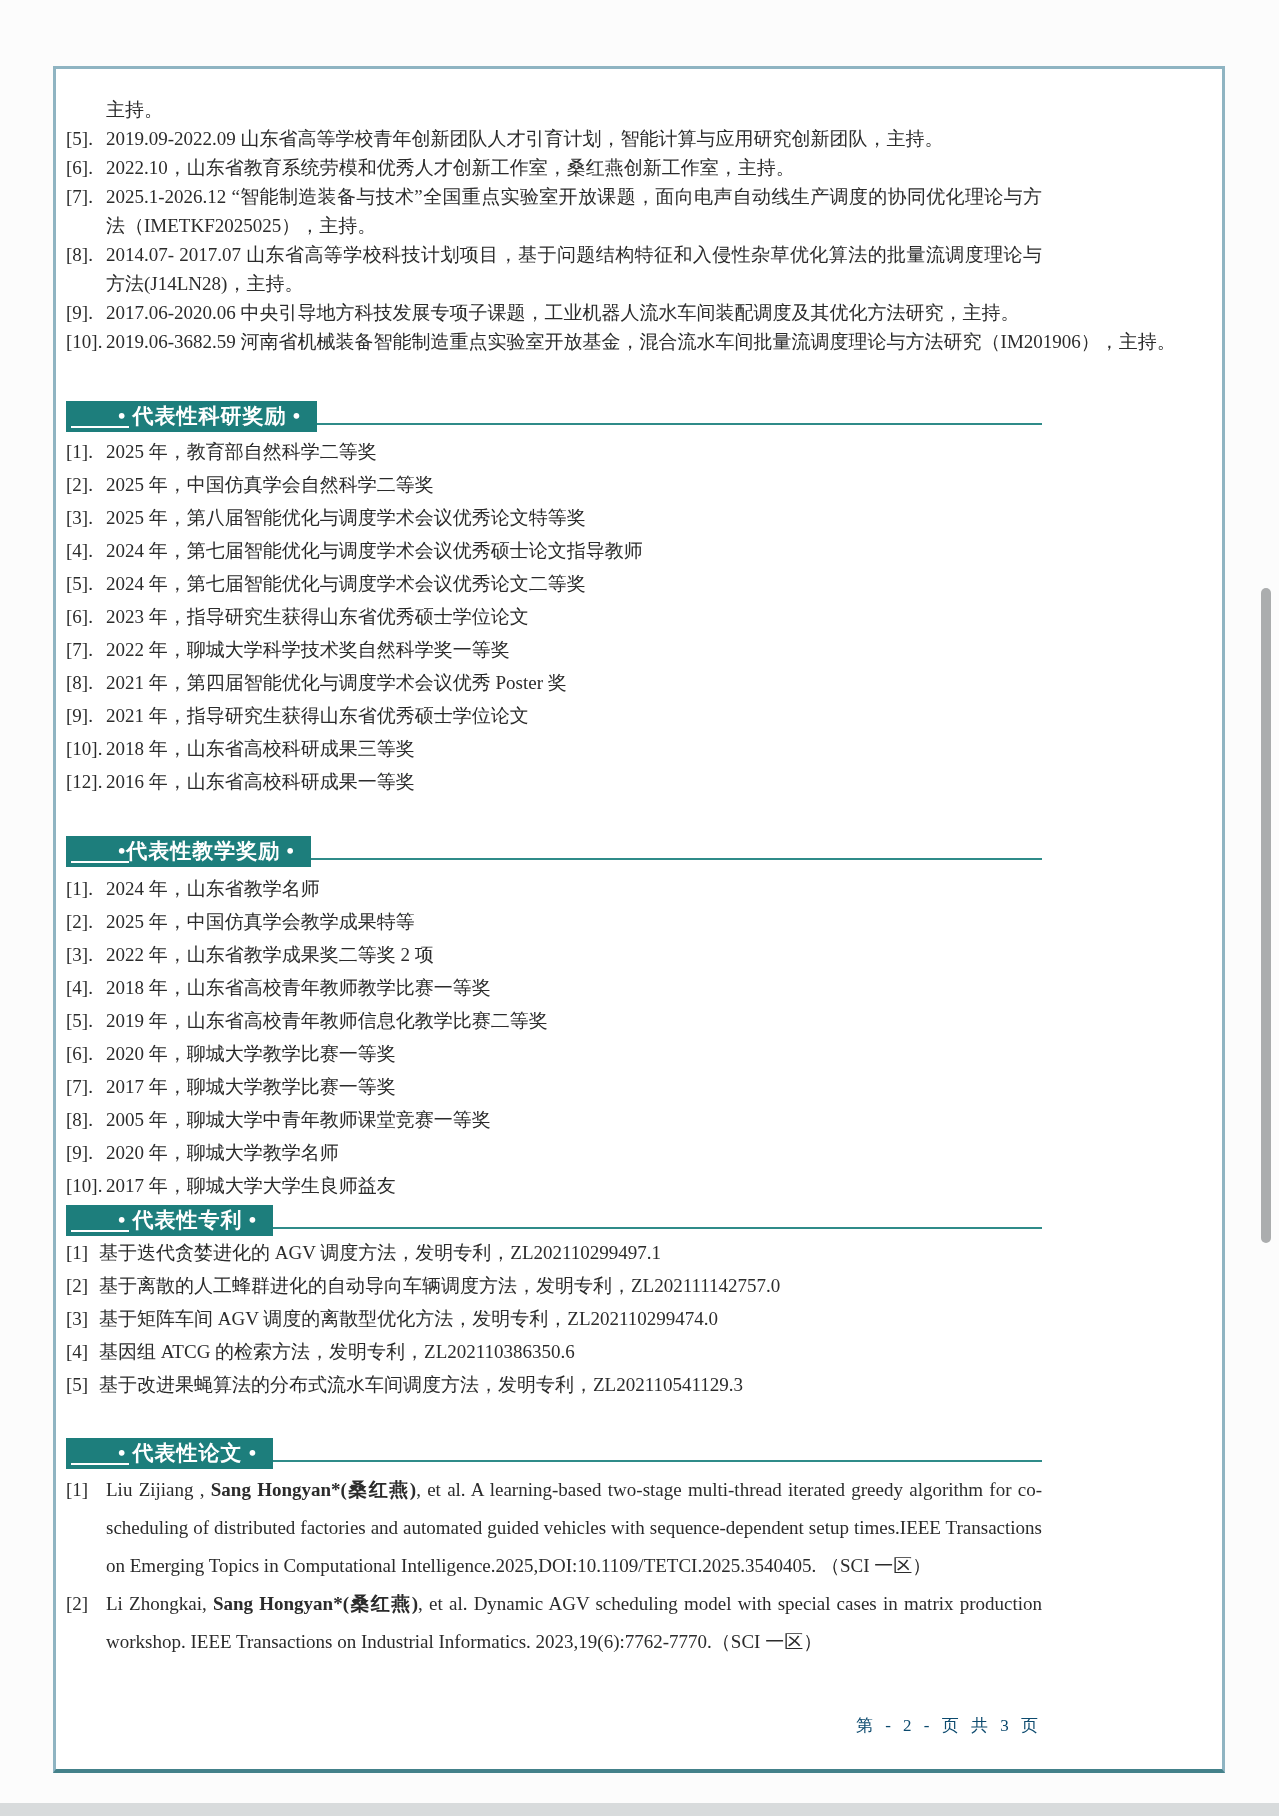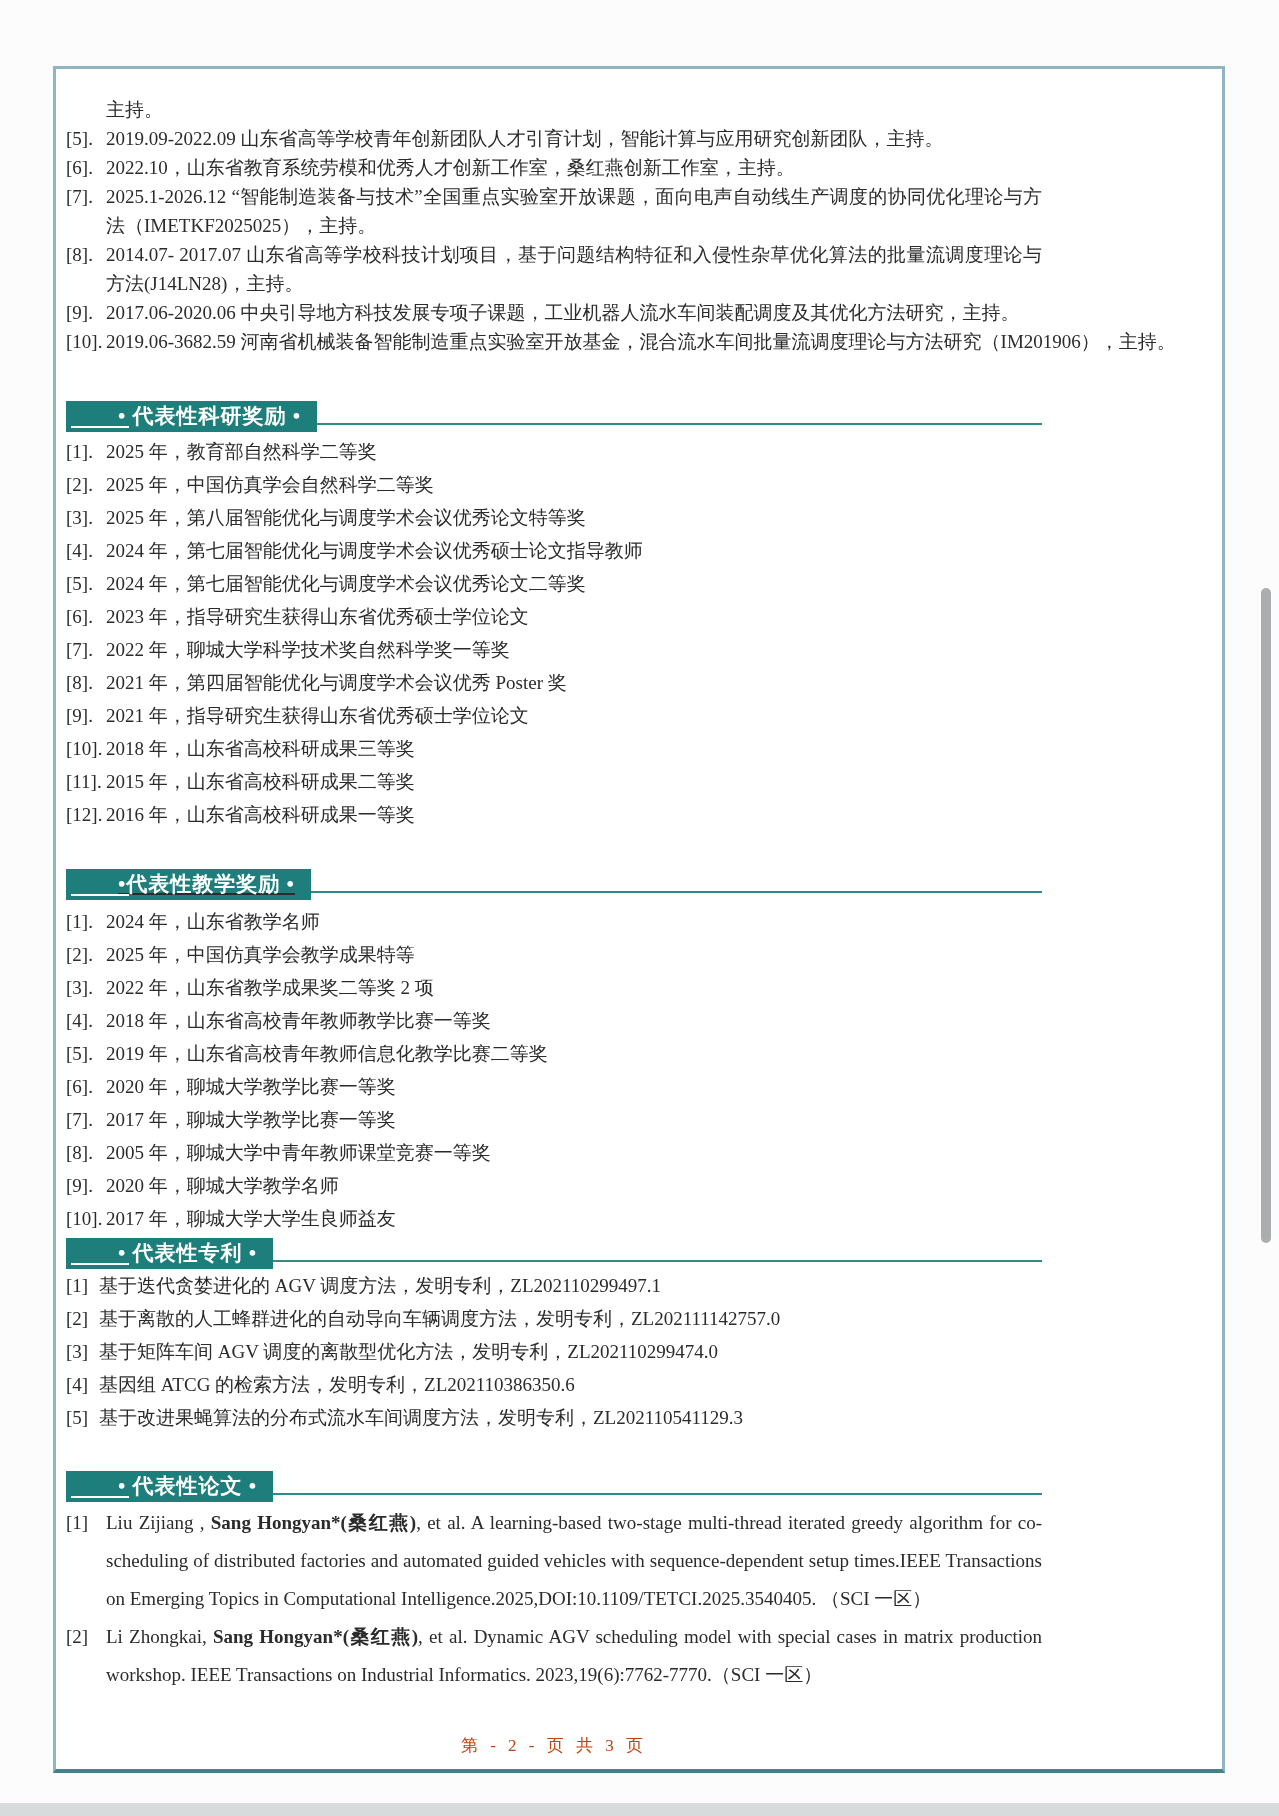--- a/index.html
+++ b/index.html
@@ -23,25 +23,25 @@
   .nowrap .txt{white-space:nowrap;text-align:left;}
   .sec{display:flex;align-items:stretch;height:31px;}
   .sec-box{
     position:relative;background:#1d7e7c;color:#ffffff;font-weight:bold;
     font-size:21px;line-height:31px;padding:0 16px 0 52px;letter-spacing:1px;white-space:nowrap;
   }
   .sec-underline{position:absolute;left:5px;bottom:4px;width:58px;height:2px;background:#ffffff;}
   .sec-rule{flex:1;align-self:flex-end;height:2px;background:#2f8b89;margin-bottom:7px;}
   .paperlist .row{line-height:38px;}
   .paperlist b{font-weight:bold;}
-  .page-footer{margin-top:37px;text-align:center;color:#c2410c;font-size:17px;letter-spacing:4px;line-height:30px;}
+  .page-footer{margin-top:50px;text-align:right;color:#0c4a6e;font-size:17px;letter-spacing:4px;line-height:30px;}
   .scroll-thumb{position:absolute;left:1261px;top:588px;width:10px;height:655px;border-radius:5px;background:#abadae;}
   .bottom-band{position:absolute;left:0;top:1803px;width:1279px;height:13px;background:#d8dbdc;}
   .mt-research{margin-top:45px;}
-  .mt-teaching{margin-top:38px;text-decoration:underline;}
+  .mt-teaching{margin-top:38px;}
   .mt-patents{margin-top:3px;text-align:center;}
   .mt-papers{margin-top:37px;}
   .lm-research{margin-top:3px;}
   .lm-teaching{margin-top:5px;}
   .lm-papers{margin-top:2px;}
 </style>
 </head>
 <body>
 
 <div class="page">
@@ -119,24 +119,20 @@
       </div>
       <div class="row">
         <span class="num">[9].</span>
         <span class="txt">2021 年，指导研究生获得山东省优秀硕士学位论文</span>
       </div>
       <div class="row">
         <span class="num">[10].</span>
         <span class="txt">2018 年，山东省高校科研成果三等奖</span>
       </div>
       <div class="row">
-        <span class="num">[11].</span>
-        <span class="txt">2015 年，山东省高校科研成果二等奖</span>
-      </div>
-      <div class="row">
         <span class="num">[12].</span>
         <span class="txt">2016 年，山东省高校科研成果一等奖</span>
       </div>
     </div>
 
     <div class="sec mt-teaching">
       <div class="sec-box">
         <span class="sec-underline"></span>
         <span class="sec-text">•代表性教学奖励 •</span>
       </div>

